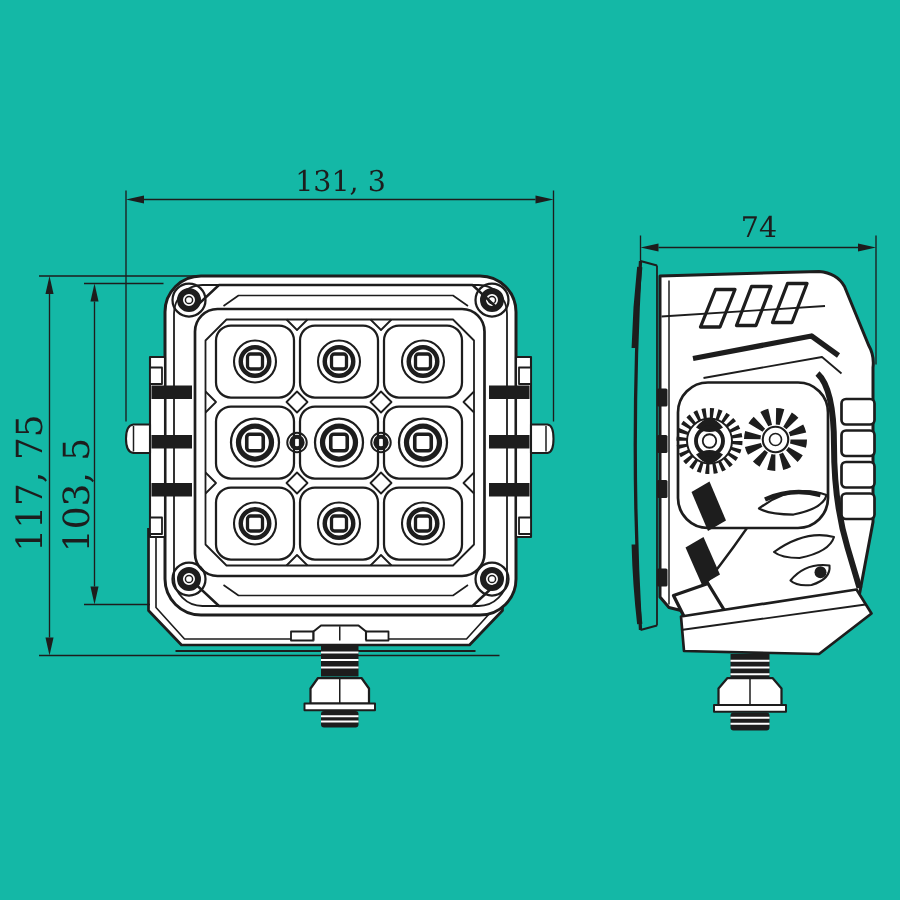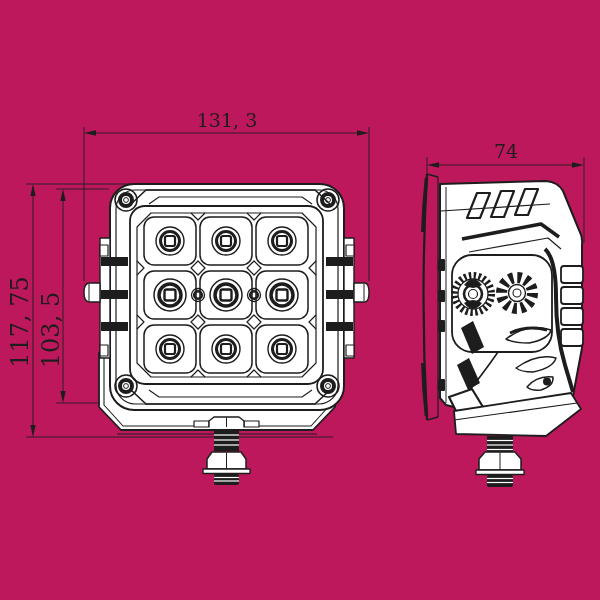--- a/index.html
+++ b/index.html
@@ -1,17 +1,17 @@
 <!DOCTYPE html>
 <html><head>
 <meta charset="utf-8">
 <style>
   html,body{margin:0;padding:0;}
   body{width:600px;height:600px;background:#ffffff;font-family:"DejaVu Serif","Liberation Serif",serif;}
-  .stage{position:relative;width:600px;height:600px;background:#be185d;overflow:hidden;}
+  .stage{position:relative;width:600px;height:600px;background:#14b8a6;overflow:hidden;}
   svg{display:block;}.s1{stroke-width:1}.s11{stroke-width:1.1}.s12{stroke-width:1.2}
   .s13{stroke-width:1.3}.s14{stroke-width:1.4}.s15{stroke-width:1.5}.s16{stroke-width:1.6}
   .s18{stroke-width:1.8}.s2{stroke-width:2}.s22{stroke-width:2.2}.s24{stroke-width:2.4}
   .s26{stroke-width:2.6}.s3{stroke-width:3}.s35{stroke-width:3.5}.s4{stroke-width:4}
   .ln{fill:none;stroke:#1d1d1d;stroke-linejoin:round;}
   .wh{fill:#ffffff;stroke:#1d1d1d;stroke-linejoin:round;}
   .dk{fill:#1d1d1d;stroke:none;}
   .wl{stroke:#ffffff;stroke-width:1.2;fill:none;}
   .dim{fill:none;stroke:#1d1d1d;stroke-width:.9;}
   .dim-label{font-family:"DejaVu Serif","Liberation Serif",serif;fill:#1d1d1d;stroke:none;}

